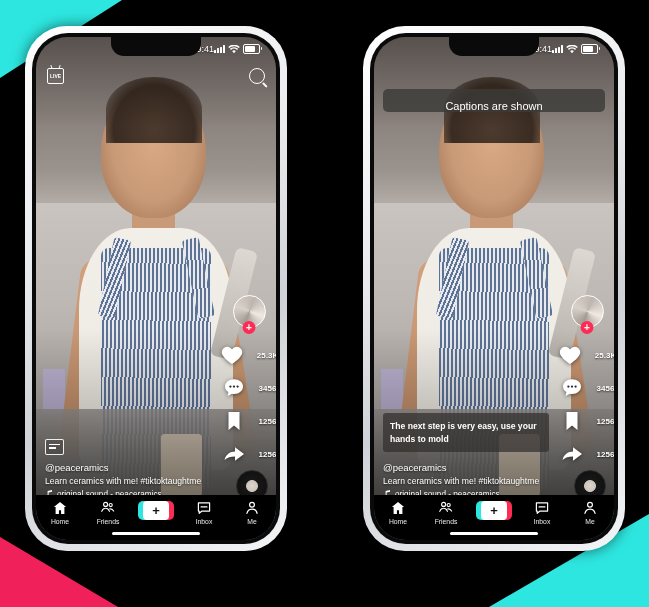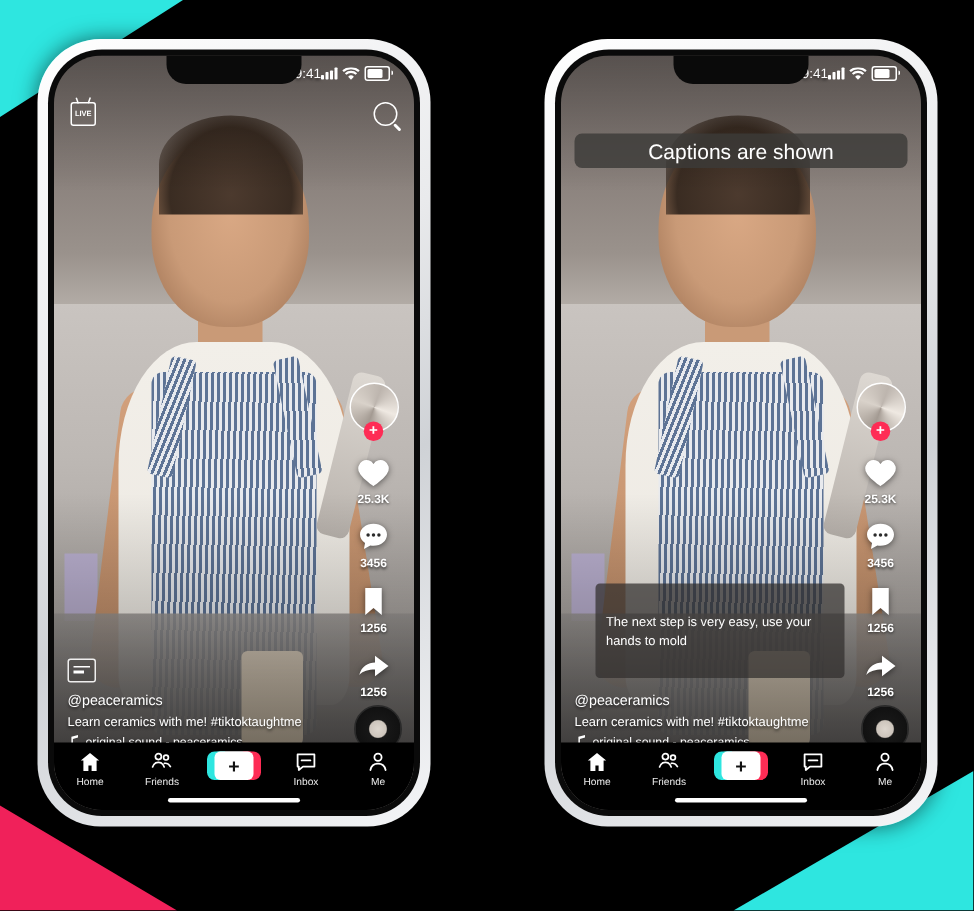--- a/index.html
+++ b/index.html
@@ -157,54 +157,55 @@
   }
   .search-icon::after{
     content:"";position:absolute;right:-4px;bottom:-3px;
     width:6px;height:1.6px;background:#fff;transform:rotate(45deg);border-radius:1px;
   }
 
   
   .toast{
     position:absolute;top:52px;left:9px;right:9px;height:23px;
     background:rgba(60,58,56,.82);border-radius:5px;
-    display:flex;align-items:center;justify-content:center;
-    color:#fff;font-size:14px;z-index:25;
+    display:flex;align-items:flex-end;justify-content:center;
+    color:#fff;font-size:11px;z-index:25;
   }
 
   
   .rail{
     position:absolute;right:6px;bottom:74px;width:42px;
     display:flex;flex-direction:column;align-items:center;gap:9px;z-index:20;
   }
   .avatar-wrap{position:relative;margin-bottom:6px;}
   .avatar{
     width:31px;height:31px;border-radius:50%;border:1.4px solid #fff;
     background:conic-gradient(from 20deg,#bdb5ae,#efe9e2,#a39a92,#d9d2ca,#bdb5ae);
     overflow:hidden;
   }
   .follow-badge{
     position:absolute;left:50%;transform:translateX(-50%);bottom:-6px;
     width:13px;height:13px;border-radius:50%;background:#fe2c55;
     display:flex;align-items:center;justify-content:center;
     color:#fff;font-size:10px;line-height:1;font-weight:bold;
   }
-  .act{display:flex;flex-direction:column;align-items:center;gap:1px;}
+  .act{display:flex;flex-direction:row;align-items:center;gap:13px;}
   .act-count{
     color:#fff;font-size:8px;font-weight:bold;
     text-shadow:0 1px 2px rgba(0,0,0,.7);
   }
   .ic{width:24px;height:24px;filter:drop-shadow(0 1px 2px rgba(0,0,0,.5));}
 
   
   .cc-overlay{
-    position:absolute;left:23px;width:152px;bottom:88px;
+    position:absolute;left:9px;width:152px;bottom:88px;
     background:rgba(48,46,45,.72);border-radius:3px;
-    padding:19px 7px;color:#fff;font-size:8.6px;line-height:1.45;
+    padding:7px 7px;color:#fff;font-size:8.6px;line-height:1.45;
     z-index:21;
+    font-weight:bold;
   }
 
   
   .meta{
     position:absolute;left:9px;right:52px;bottom:41px;z-index:20;
     color:#fff;text-shadow:0 1px 2px rgba(0,0,0,.65);
   }
   .cc-toggle{
     width:17px;height:14px;border:1.3px solid rgba(255,255,255,.9);
     border-radius:2px;margin-bottom:7px;position:relative;background:rgba(0,0,0,.15);

